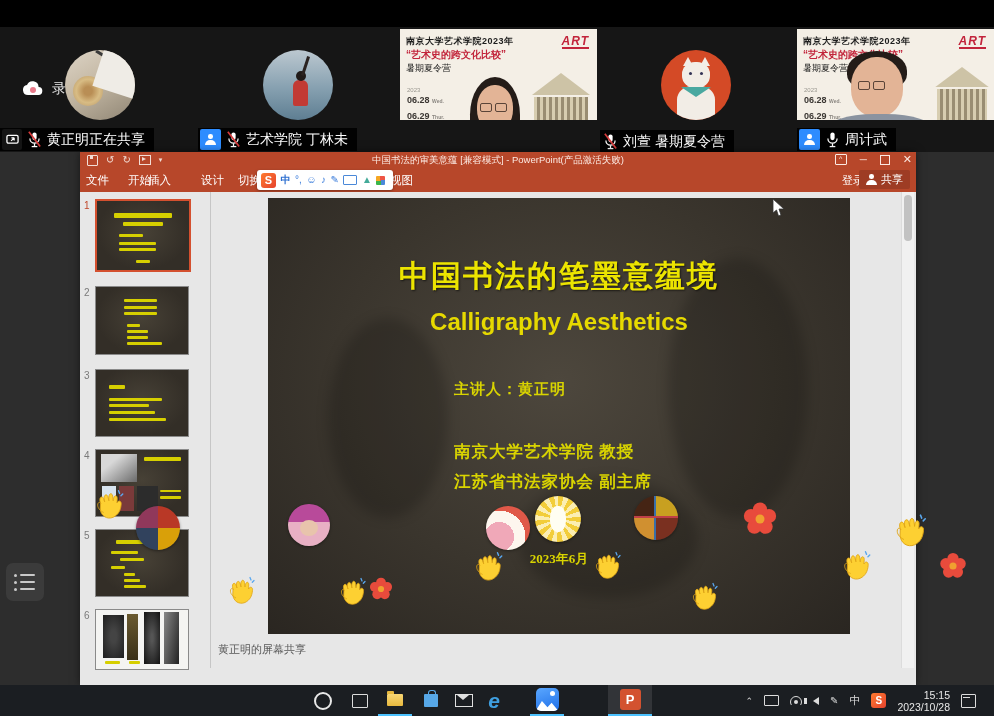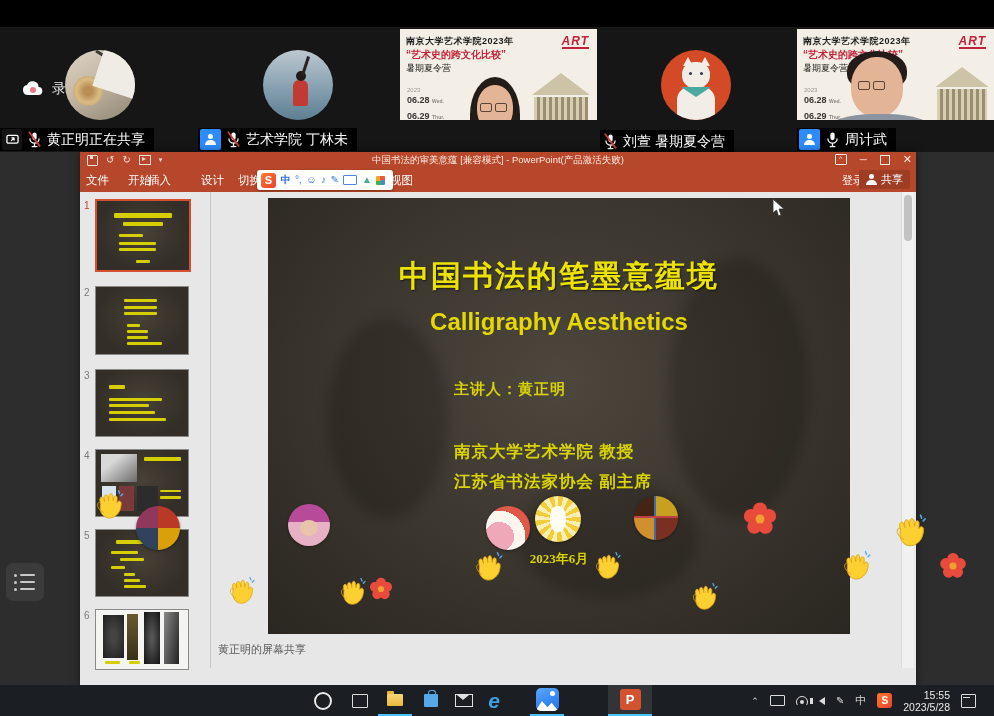--- a/index.html
+++ b/index.html
@@ -624,21 +624,21 @@
 
     <div id="tray">
       <span style="font-size:9px;">⌃</span>
       <span class="tray-kbd"></span>
       <span class="wifi"></span>
       <span class="spk"></span>
       <span style="font-size:10px;">✎</span>
       <span>中</span>
       <span class="tray-s">S</span>
       <span id="clock">
-        <span>15:55</span><br>
-        <span>2023/5/28</span>
+        <span>15:15</span><br>
+        <span>2023/10/28</span>
       </span>
       <span class="noti"></span>
     </div>
   </div>
 
 
 </div>
 
 </body></html>

